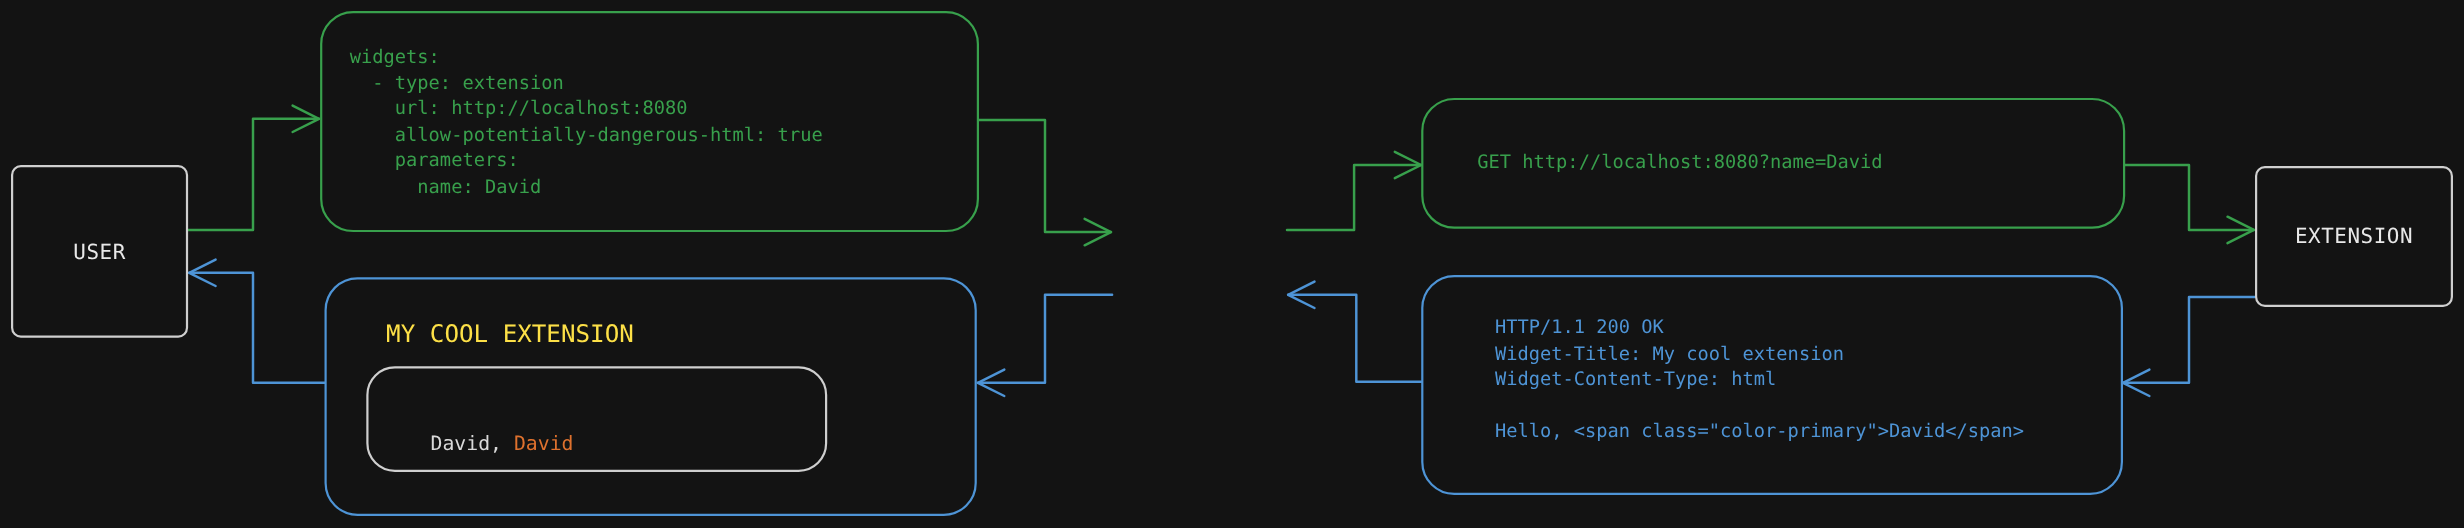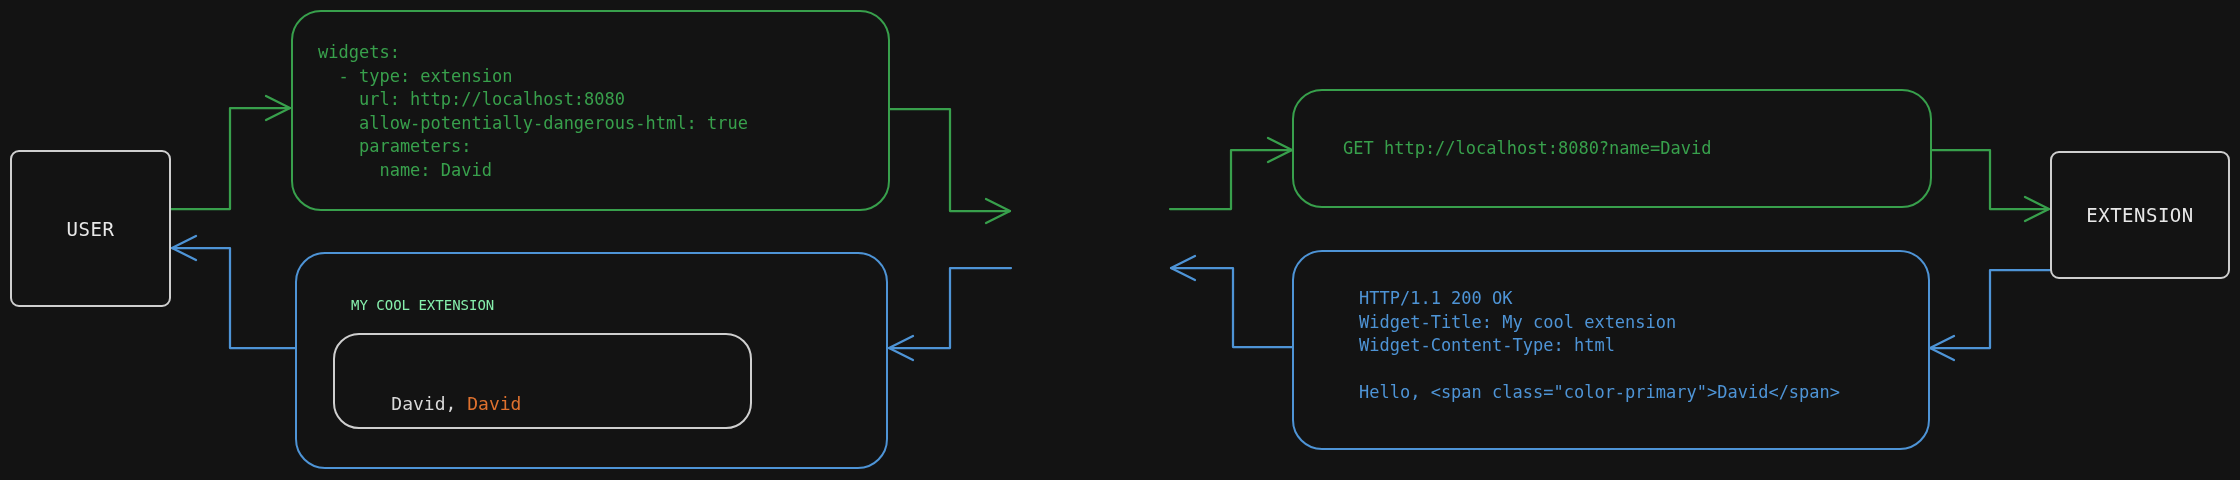--- a/index.html
+++ b/index.html
@@ -44,22 +44,22 @@
     font-size: 19px;
     letter-spacing: 0.5px;
   }
   .codeblock { position: absolute; font-size: 17px; }
   .codeblock.green { color: var(--green); }
   .codeblock.blue  { color: var(--blue); margin-left: 17px; }
   .code-line { height: 23.5px; line-height: 23.5px; white-space: pre; }
 
   .widget-title {
     position: absolute;
-    color: #86efac;
-    font-size: 14px;
+    color: #fde047;
+    font-size: 22px;
     line-height: 24px;
     white-space: pre;
   }
   .inner-box {
     position: absolute;
     box-sizing: border-box;
     border: 2px solid var(--gray-border);
     border-radius: 26px;
   }
   .greeting {

